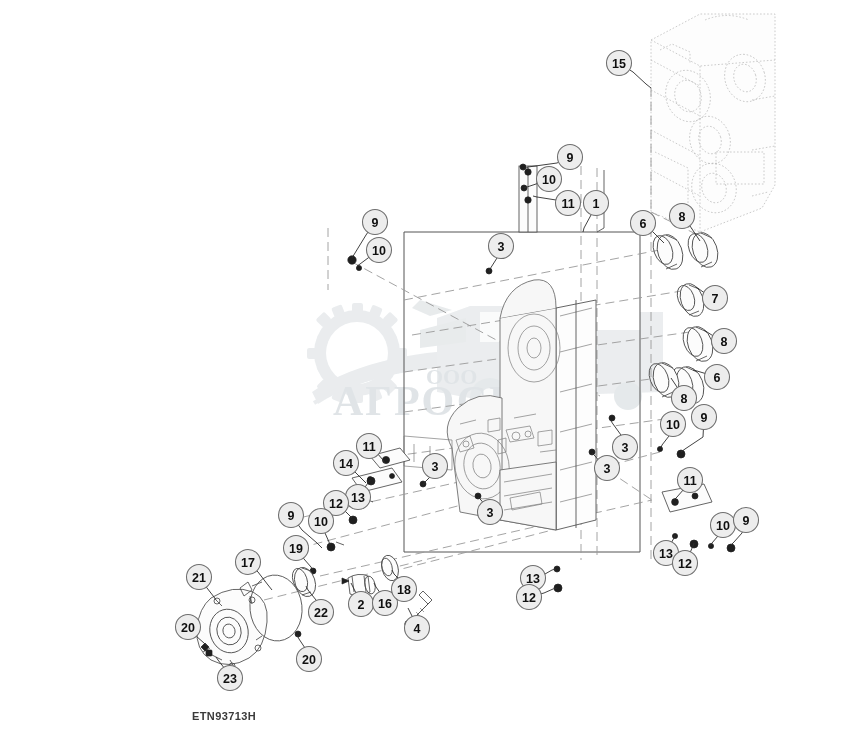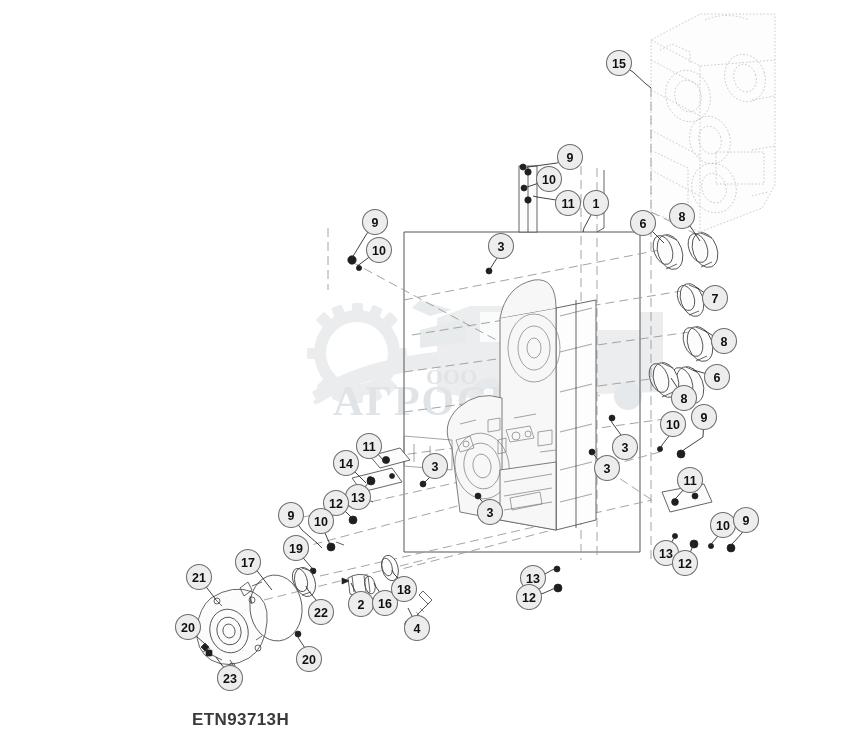--- a/index.html
+++ b/index.html
@@ -5,21 +5,21 @@
   html,body{margin:0;padding:0;background:#ffffff;}
   body{
     font-family:"Liberation Sans", sans-serif;
     width:841px;height:731px;
     position:relative;overflow:hidden;
   }
   #stage{position:absolute;left:0;top:0;width:841px;height:731px;background:#fff;}
   svg{position:absolute;left:0;top:0;}
   .figcode{
     position:absolute;left:160px;top:710px;
-    font-size:17px;font-weight:bold;color:#3a3a3a;
+    font-size:11px;font-weight:bold;color:#3a3a3a;
     letter-spacing:0.4px;
     padding-left:32px;
   }
   .callout-t{
     font-family:"Liberation Sans", sans-serif;
     font-size:12.5px;font-weight:bold;fill:#101010;
     text-anchor:middle;dominant-baseline:central;
   }
   .callout-c{fill:#ededed;stroke:#6e6e6e;stroke-width:1.05;}
   .ldr{stroke:#2c2c2c;stroke-width:0.9;fill:none;}

